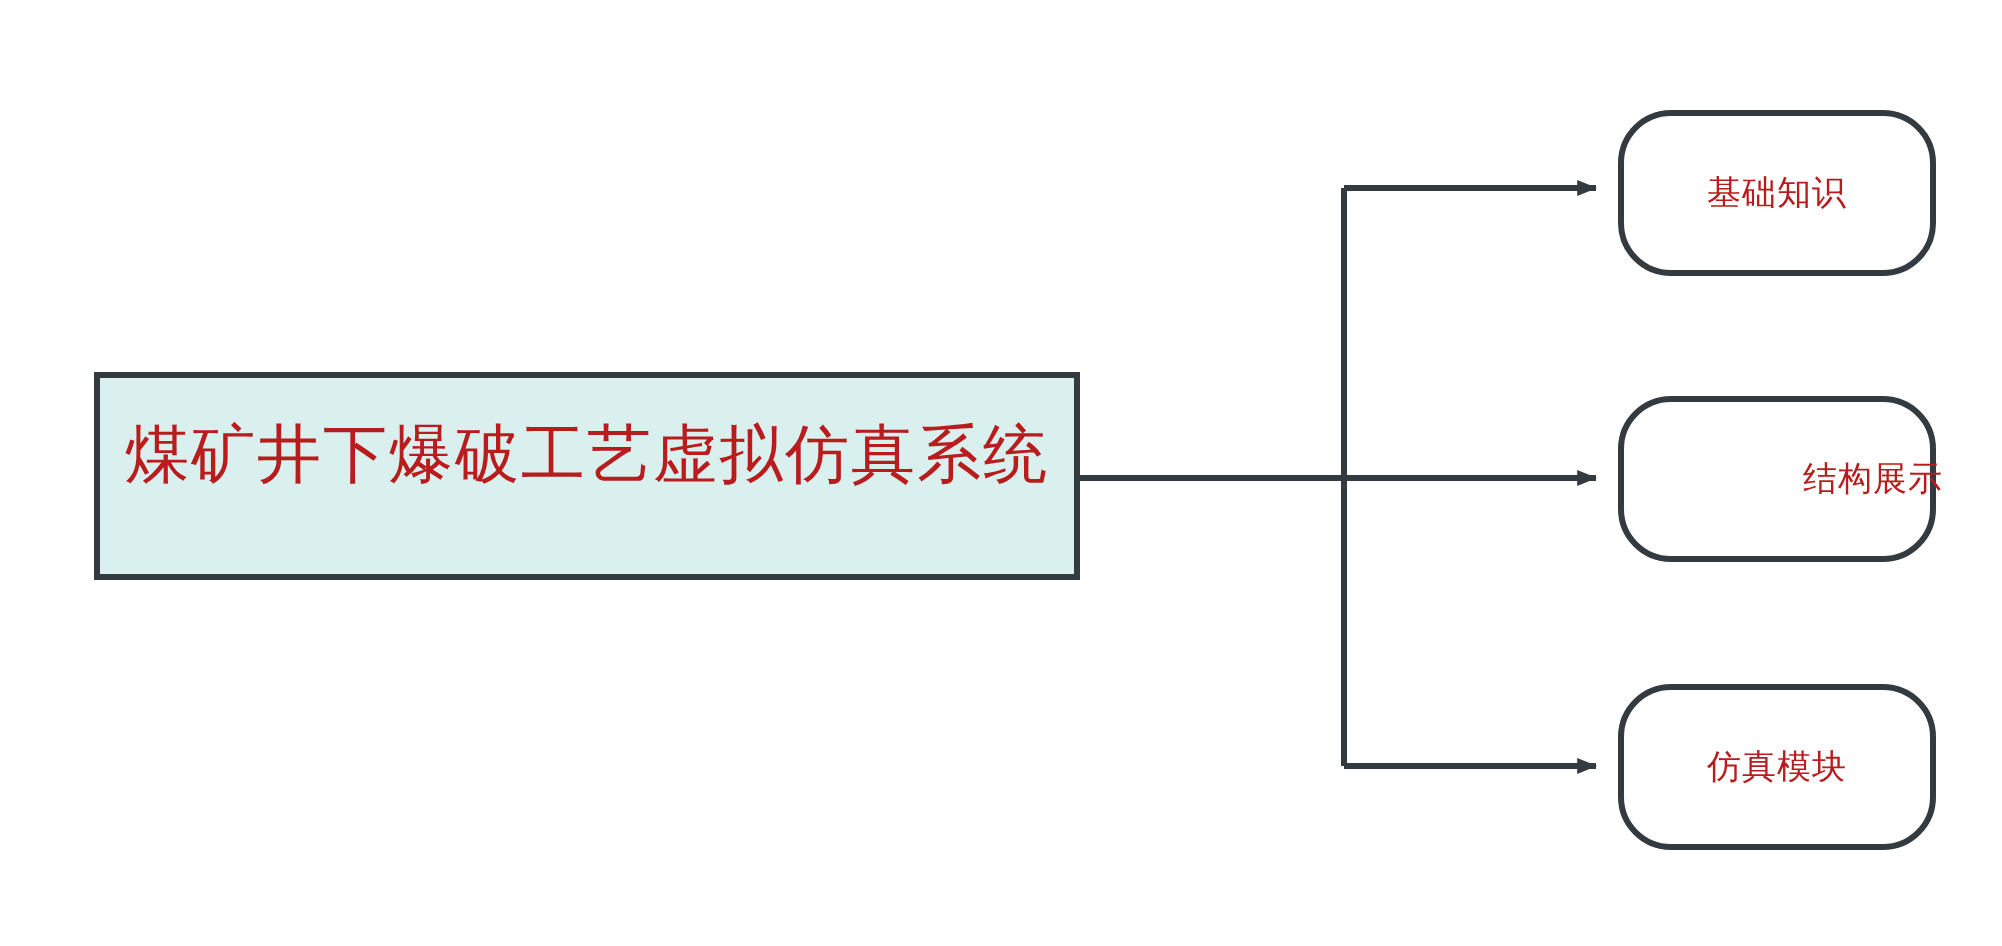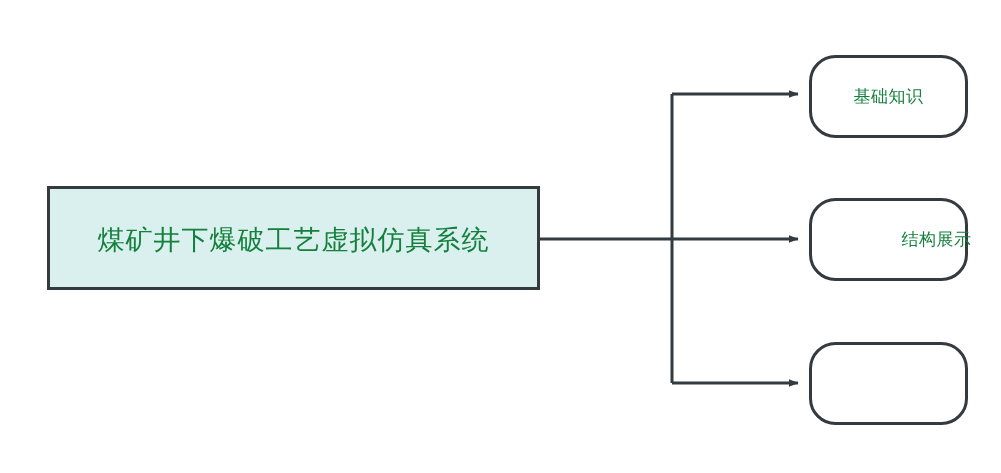--- a/index.html
+++ b/index.html
@@ -23,30 +23,30 @@
     top: 0;
     width: 1001px;
     height: 473px;
   }
   .node-label {
     position: absolute;
     display: flex;
     align-items: center;
     justify-content: center;
     text-align: right;
-    color: #15803d;
+    color: #b91c1c;
     white-space: nowrap;
     pointer-events: none;
   }
   .root-label {
     left: 47px;
-    top: 196px;
+    top: 184px;
     width: 493px;
     height: 88px;
-    font-size: 27px;
+    font-size: 32px;
     letter-spacing: 1px;
   }
   .leaf-label {
     left: 809px;
     width: 159px;
     height: 83px;
     font-size: 17px;
     letter-spacing: 0.5px;
   }
   .leaf-label.l0 { top: 55px; }
@@ -83,14 +83,15 @@
 
     <rect x="810.5" y="343.5" width="156" height="80" rx="25" ry="25" fill="#ffffff" stroke="#333a40" stroke-width="3"></rect>
   </svg>
 
   <div class="node-label root-label">煤矿井下爆破工艺虚拟仿真系统</div>
 
   <div class="node-label leaf-label l0">基础知识</div>
 
   <div class="node-label leaf-label l1">结构展示</div>
 
+  <div class="node-label leaf-label l2">仿真模块</div>
 
 </div>
 
 </body></html>

